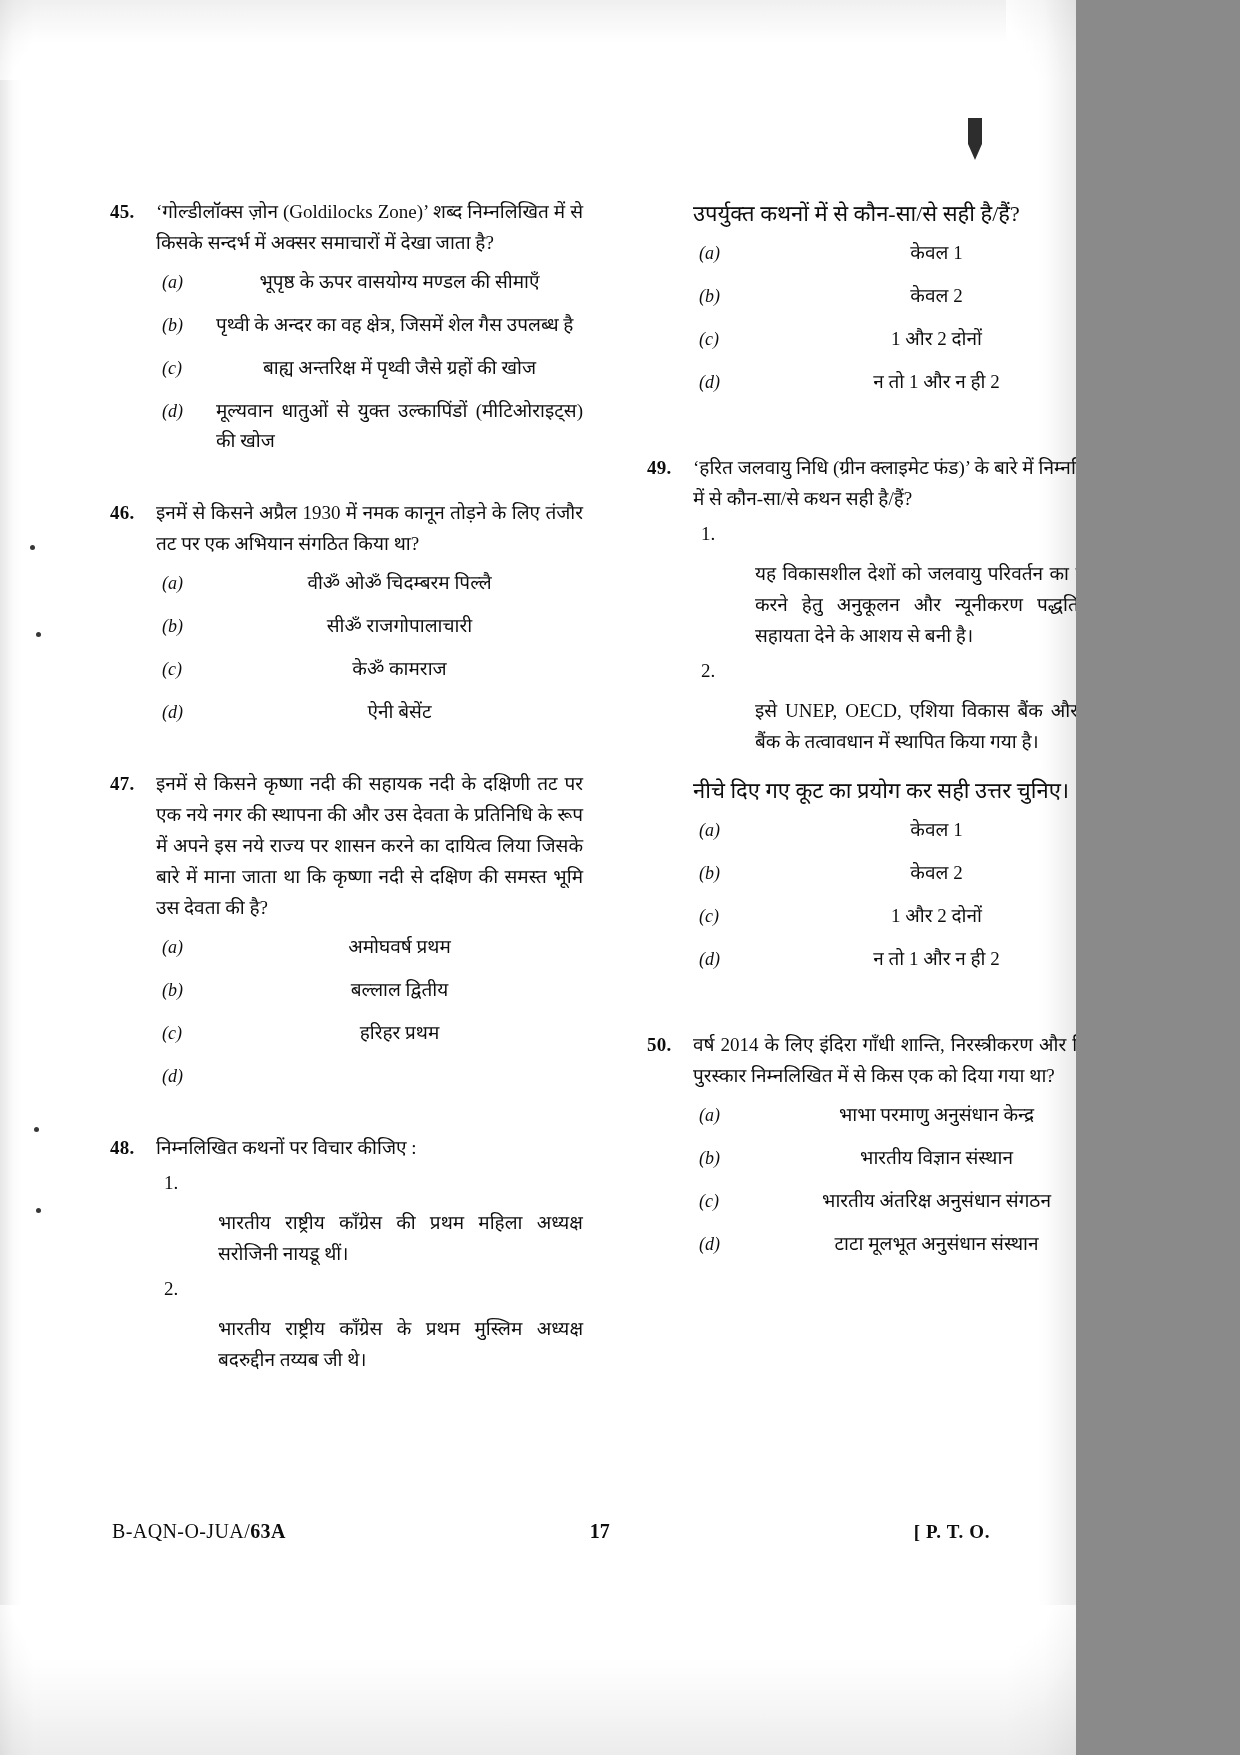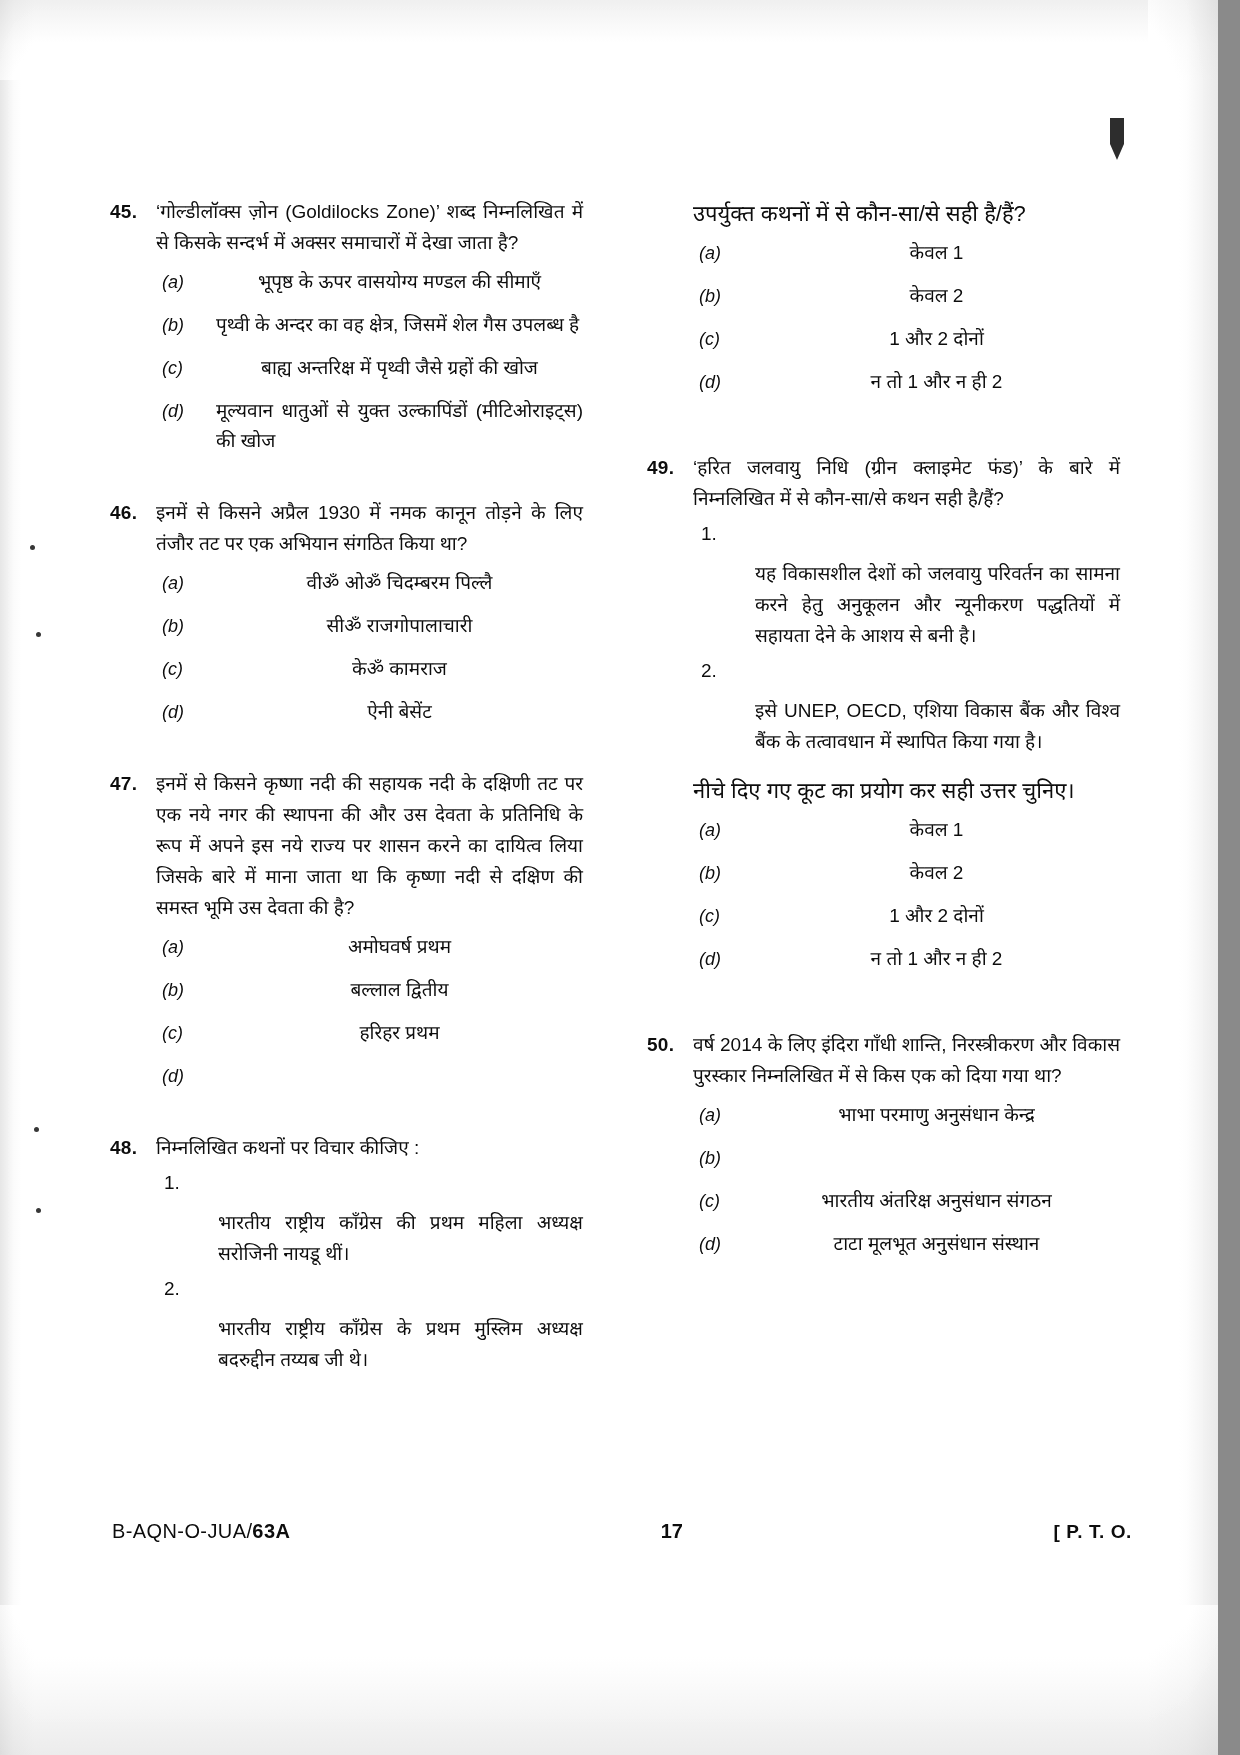--- a/index.html
+++ b/index.html
@@ -2,25 +2,25 @@
 <html><head>
 <meta charset="utf-8">
 <style>
   html, body {
     margin: 0;
     padding: 0;
     background: #8a8a8a;
   }
   #page {
     position: relative;
-    width: 1218px;
+    width: 1076px;
     height: 1755px;
     background: #ffffff;
     overflow: hidden;
-    font-family: Liberation Sans, sans-serif;
+    font-family: Liberation Serif, serif;
     color: #121212;
     filter: contrast(1.05);
   }
   
   #scan-edge-left {
     position: absolute; left: 0; top: 0; width: 34px; height: 1755px;
     background: linear-gradient(to right, #c9c9c9 0%, #ededed 40%, #ffffff 100%);
     opacity: .55;
   }
   #scan-edge-top {
@@ -340,20 +340,21 @@
           <div class="q-num">50.</div>
           <div class="q-body">
             <div class="q-stem">वर्ष 2014 के लिए इंदिरा गाँधी शान्ति, निरस्त्रीकरण और विकास पुरस्कार निम्नलिखित में से किस एक को दिया गया था?</div>
             <div class="opts">
               <div class="opt">
                 <div class="opt-label">(a)</div>
                 <div class="opt-text nojust">भाभा परमाणु अनुसंधान केन्द्र</div>
               </div>
               <div class="opt">
                 <div class="opt-label">(b)</div>
+                <div class="opt-text nojust">भारतीय विज्ञान संस्थान</div>
               </div>
               <div class="opt">
                 <div class="opt-label">(c)</div>
                 <div class="opt-text nojust">भारतीय अंतरिक्ष अनुसंधान संगठन</div>
               </div>
               <div class="opt">
                 <div class="opt-label">(d)</div>
                 <div class="opt-text nojust">टाटा मूलभूत अनुसंधान संस्थान</div>
               </div>
             </div>

